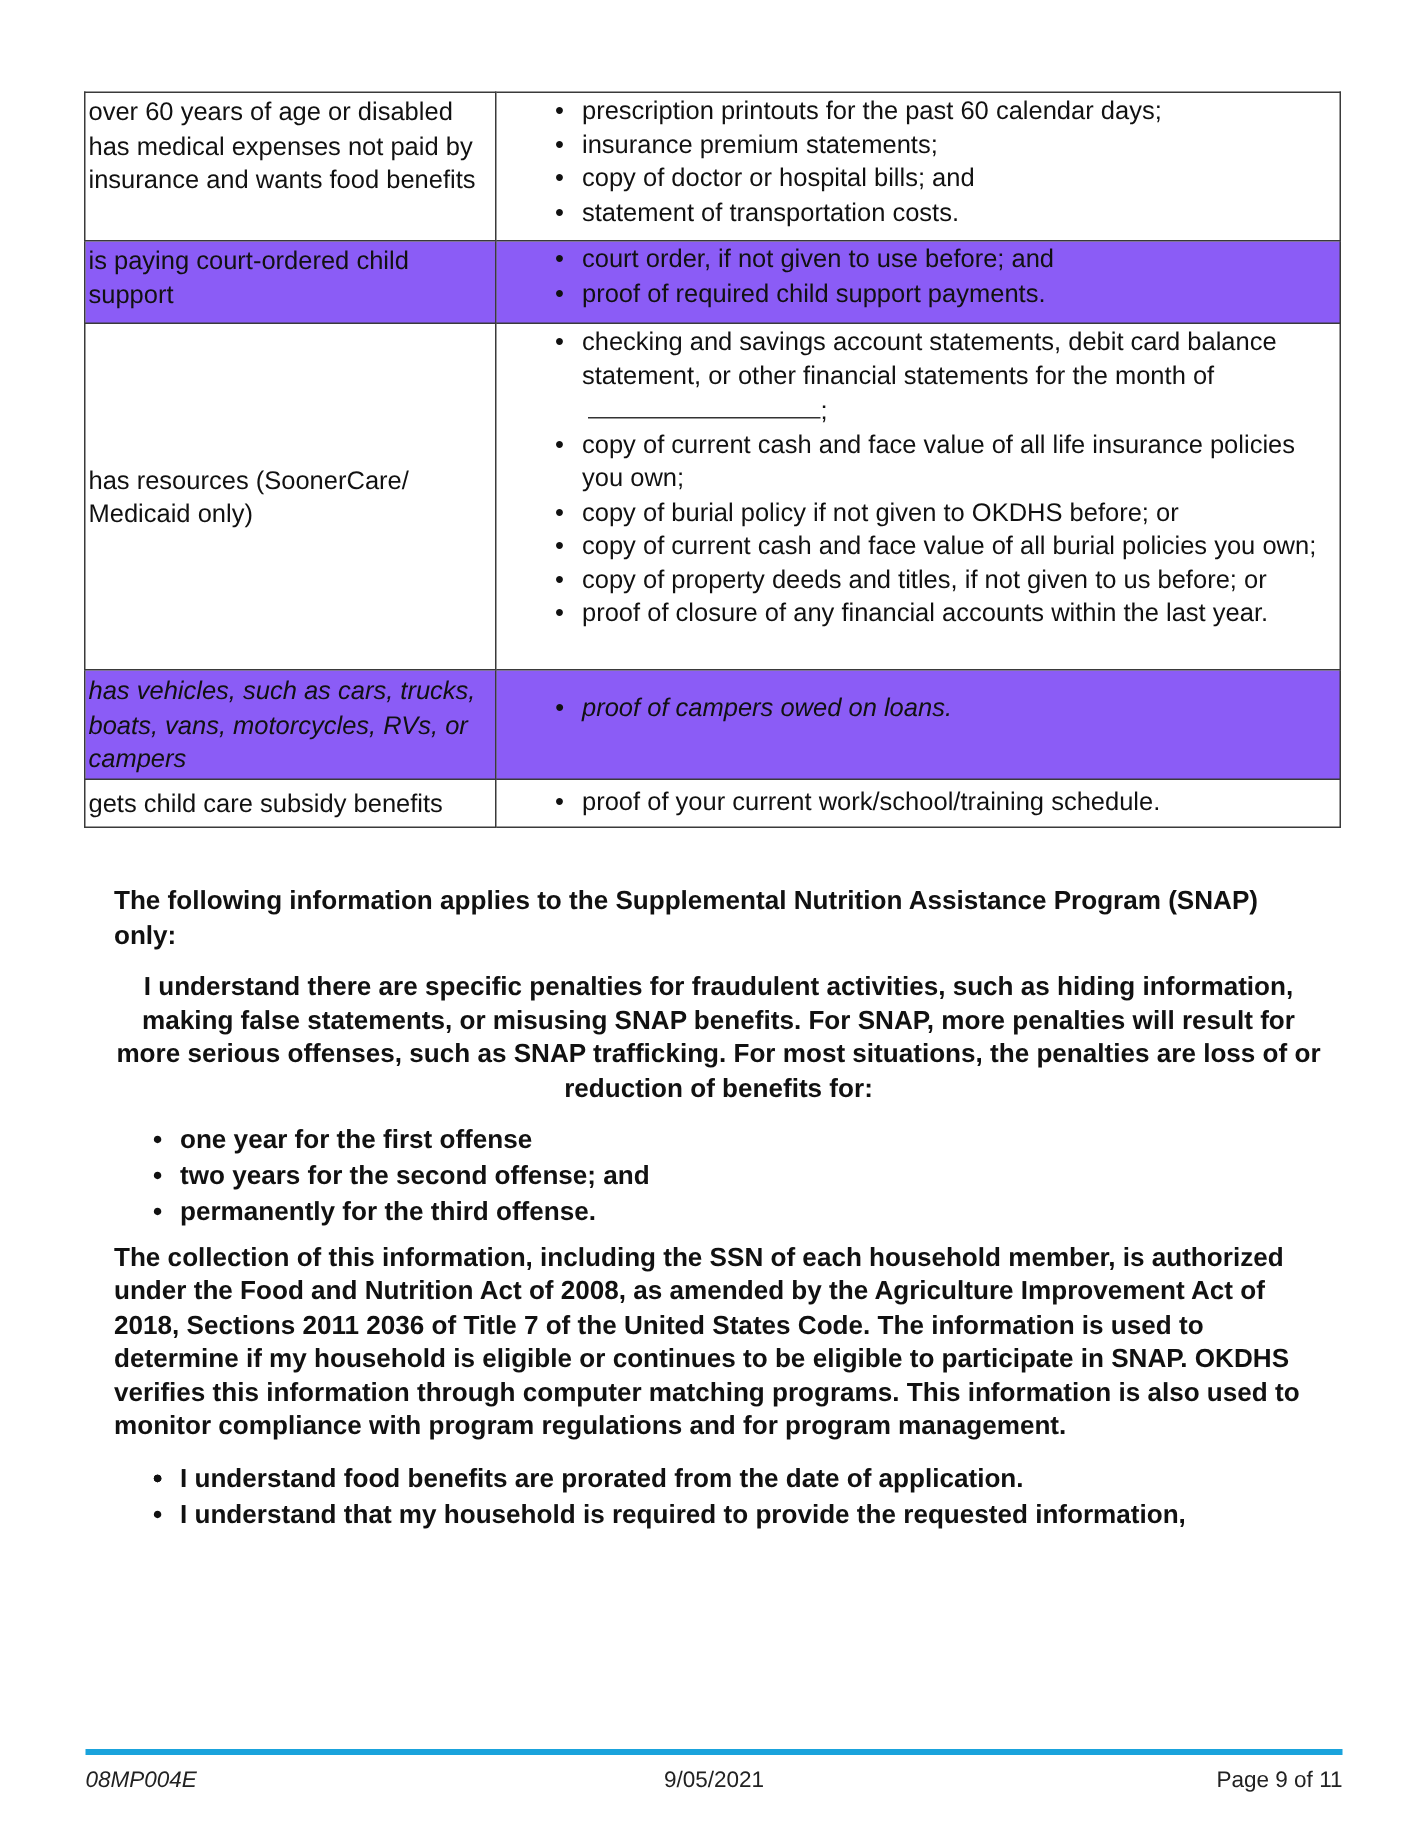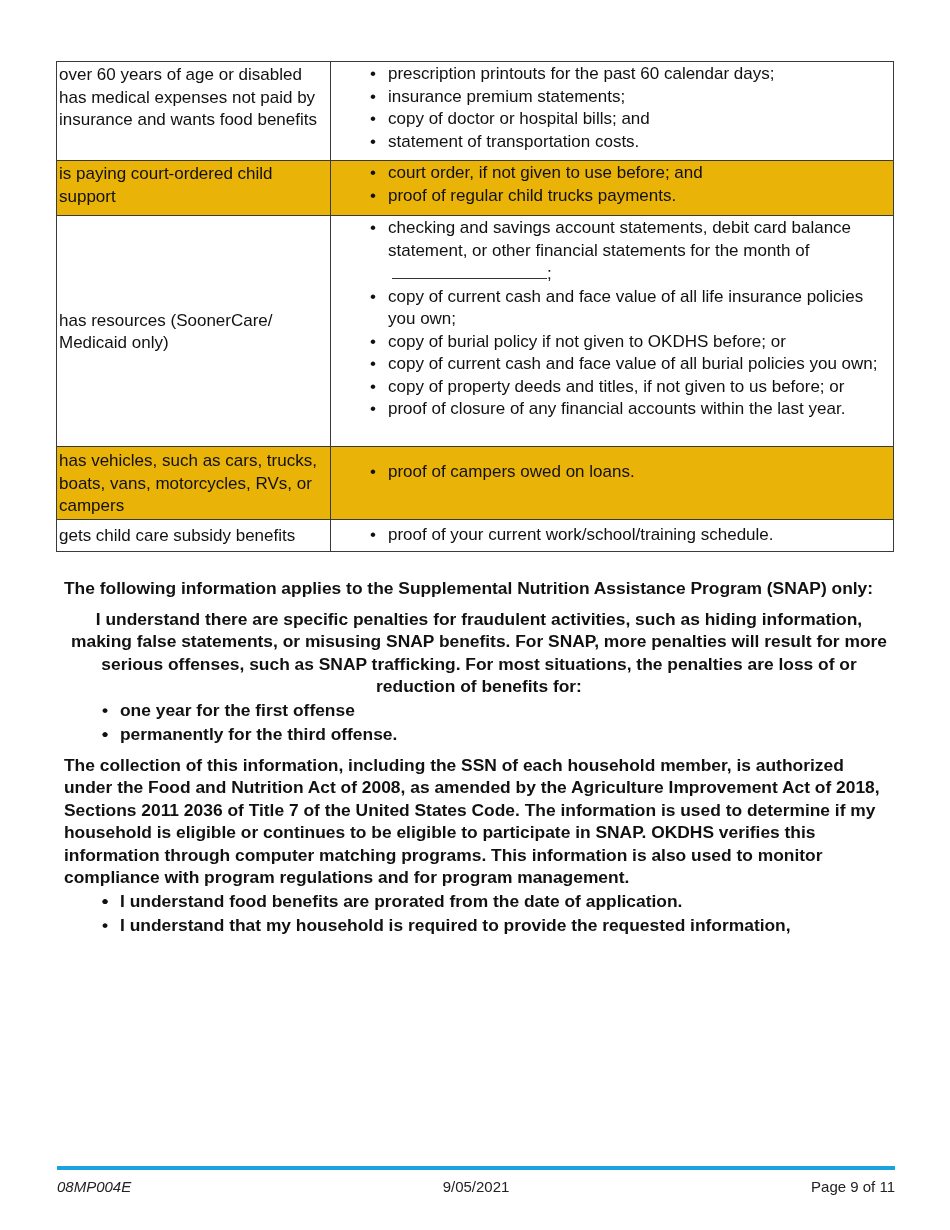--- a/index.html
+++ b/index.html
@@ -38,21 +38,21 @@
     }
     table.req td.cond {
       width: 269px;
       padding: 2px 2px 0 2px;
       vertical-align: middle;
     }
     table.req td.docs {
       padding: 1px 4px 2px 0;
     }
     table.req tr.shade td {
-      background: #eab308;
+      background: #8b5cf6;
     }
     table.req tr.top td.cond {
       vertical-align: top;
     }
     ul.bl {
       list-style: none;
       margin: 0;
       padding: 0;
     }
     ul.bl li {
@@ -78,21 +78,21 @@
     .bold-section {
       position: absolute;
       left: 64px;
       width: 830px;
       font-weight: bold;
       font-size: 17.4px;
       line-height: 22.5px;
       color: #111;
     }
     .bold-section p {
-      margin: 0;
+      margin: 12px;
     }
     ul.bold-list {
       list-style: none;
       margin: 0;
       padding: 0;
     }
     ul.bold-list li {
       position: relative;
       padding-left: 56px;
       margin-top: 1.5px;
@@ -139,38 +139,38 @@
             <li><span class="bullet">•</span><span>copy of doctor or hospital bills; and</span></li>
             <li><span class="bullet">•</span><span>statement of transportation costs.</span></li>
           </ul>
         </td>
       </tr>
       <tr class="shade" style="height:55px;">
         <td class="cond" style="vertical-align:top;">is paying court-ordered child support</td>
         <td class="docs">
           <ul class="bl">
             <li><span class="bullet">•</span><span>court order, if not given to use before; and</span></li>
-            <li><span class="bullet">•</span><span>proof of regular child trucks payments.</span></li>
+            <li><span class="bullet">•</span><span>proof of required child support payments.</span></li>
           </ul>
         </td>
       </tr>
       <tr style="height:231px;">
         <td class="cond">has resources (SoonerCare/ Medicaid only)</td>
         <td class="docs">
           <ul class="bl">
             <li><span class="bullet">•</span><span>checking and savings account statements, debit card balance statement, or other financial statements for the month of</span><span class="blank"></span><span>;</span></li>
             <li><span class="bullet">•</span><span>copy of current cash and face value of all life insurance policies you own;</span></li>
             <li><span class="bullet">•</span><span>copy of burial policy if not given to OKDHS before; or</span></li>
             <li><span class="bullet">•</span><span>copy of current cash and face value of all burial policies you own;</span></li>
             <li><span class="bullet">•</span><span>copy of property deeds and titles, if not given to us before; or</span></li>
             <li><span class="bullet">•</span><span>proof of closure of any financial accounts within the last year.</span></li>
           </ul>
         </td>
       </tr>
-      <tr class="shade" style="height:73px;">
+      <tr class="shade" style="height:73px;font-style:italic;">
         <td class="cond">has vehicles, such as cars, trucks, boats, vans, motorcycles, RVs, or campers</td>
         <td class="docs" style="vertical-align:top; padding-top:14px;">
           <ul class="bl">
             <li><span class="bullet">•</span><span>proof of campers owed on loans.</span></li>
           </ul>
         </td>
       </tr>
       <tr style="height:32px;margin-left:16px;">
         <td class="cond">gets child care subsidy benefits</td>
         <td class="docs center-v">
@@ -180,21 +180,21 @@
         </td>
       </tr>
     </tbody>
   </table>
 
   <div class="bold-section" style="top:577px;">
     <p>The following information applies to the Supplemental Nutrition Assistance Program (SNAP) only:</p>
     <p style="margin-top:8px;text-align:center;">I understand there are specific penalties for fraudulent activities, such as hiding information, making false statements, or misusing SNAP benefits. For SNAP, more penalties will result for more serious offenses, such as SNAP trafficking. For most situations, the penalties are loss of or reduction of benefits for:</p>
     <ul class="bold-list">
       <li><span class="bullet">•</span><span>one year for the first offense</span></li>
-      <li><span class="bullet">•</span></li>
+      <li><span class="bullet">•</span><span>two years for the second offense; and</span></li>
       <li><span class="bullet">•</span><span>permanently for the third offense.</span></li>
     </ul>
     <p style="margin-top:8px;">The collection of this information, including the SSN of each household member, is authorized under the Food and Nutrition Act of 2008, as amended by the Agriculture Improvement Act of 2018, Sections 2011 2036 of Title 7 of the United States Code. The information is used to determine if my household is eligible or continues to be eligible to participate in SNAP. OKDHS verifies this information through computer matching programs. This information is also used to monitor compliance with program regulations and for program management.</p>
     <ul class="bold-list">
       <li><span class="bullet">•</span></li>
       <li><span class="bullet">•</span></li>
       <li><span class="bullet">•</span><span>I understand food benefits are prorated from the date of application.</span></li>
       <li><span class="bullet">•</span><span>I understand that my household is required to provide the requested information,</span></li>
     </ul>
   </div>

